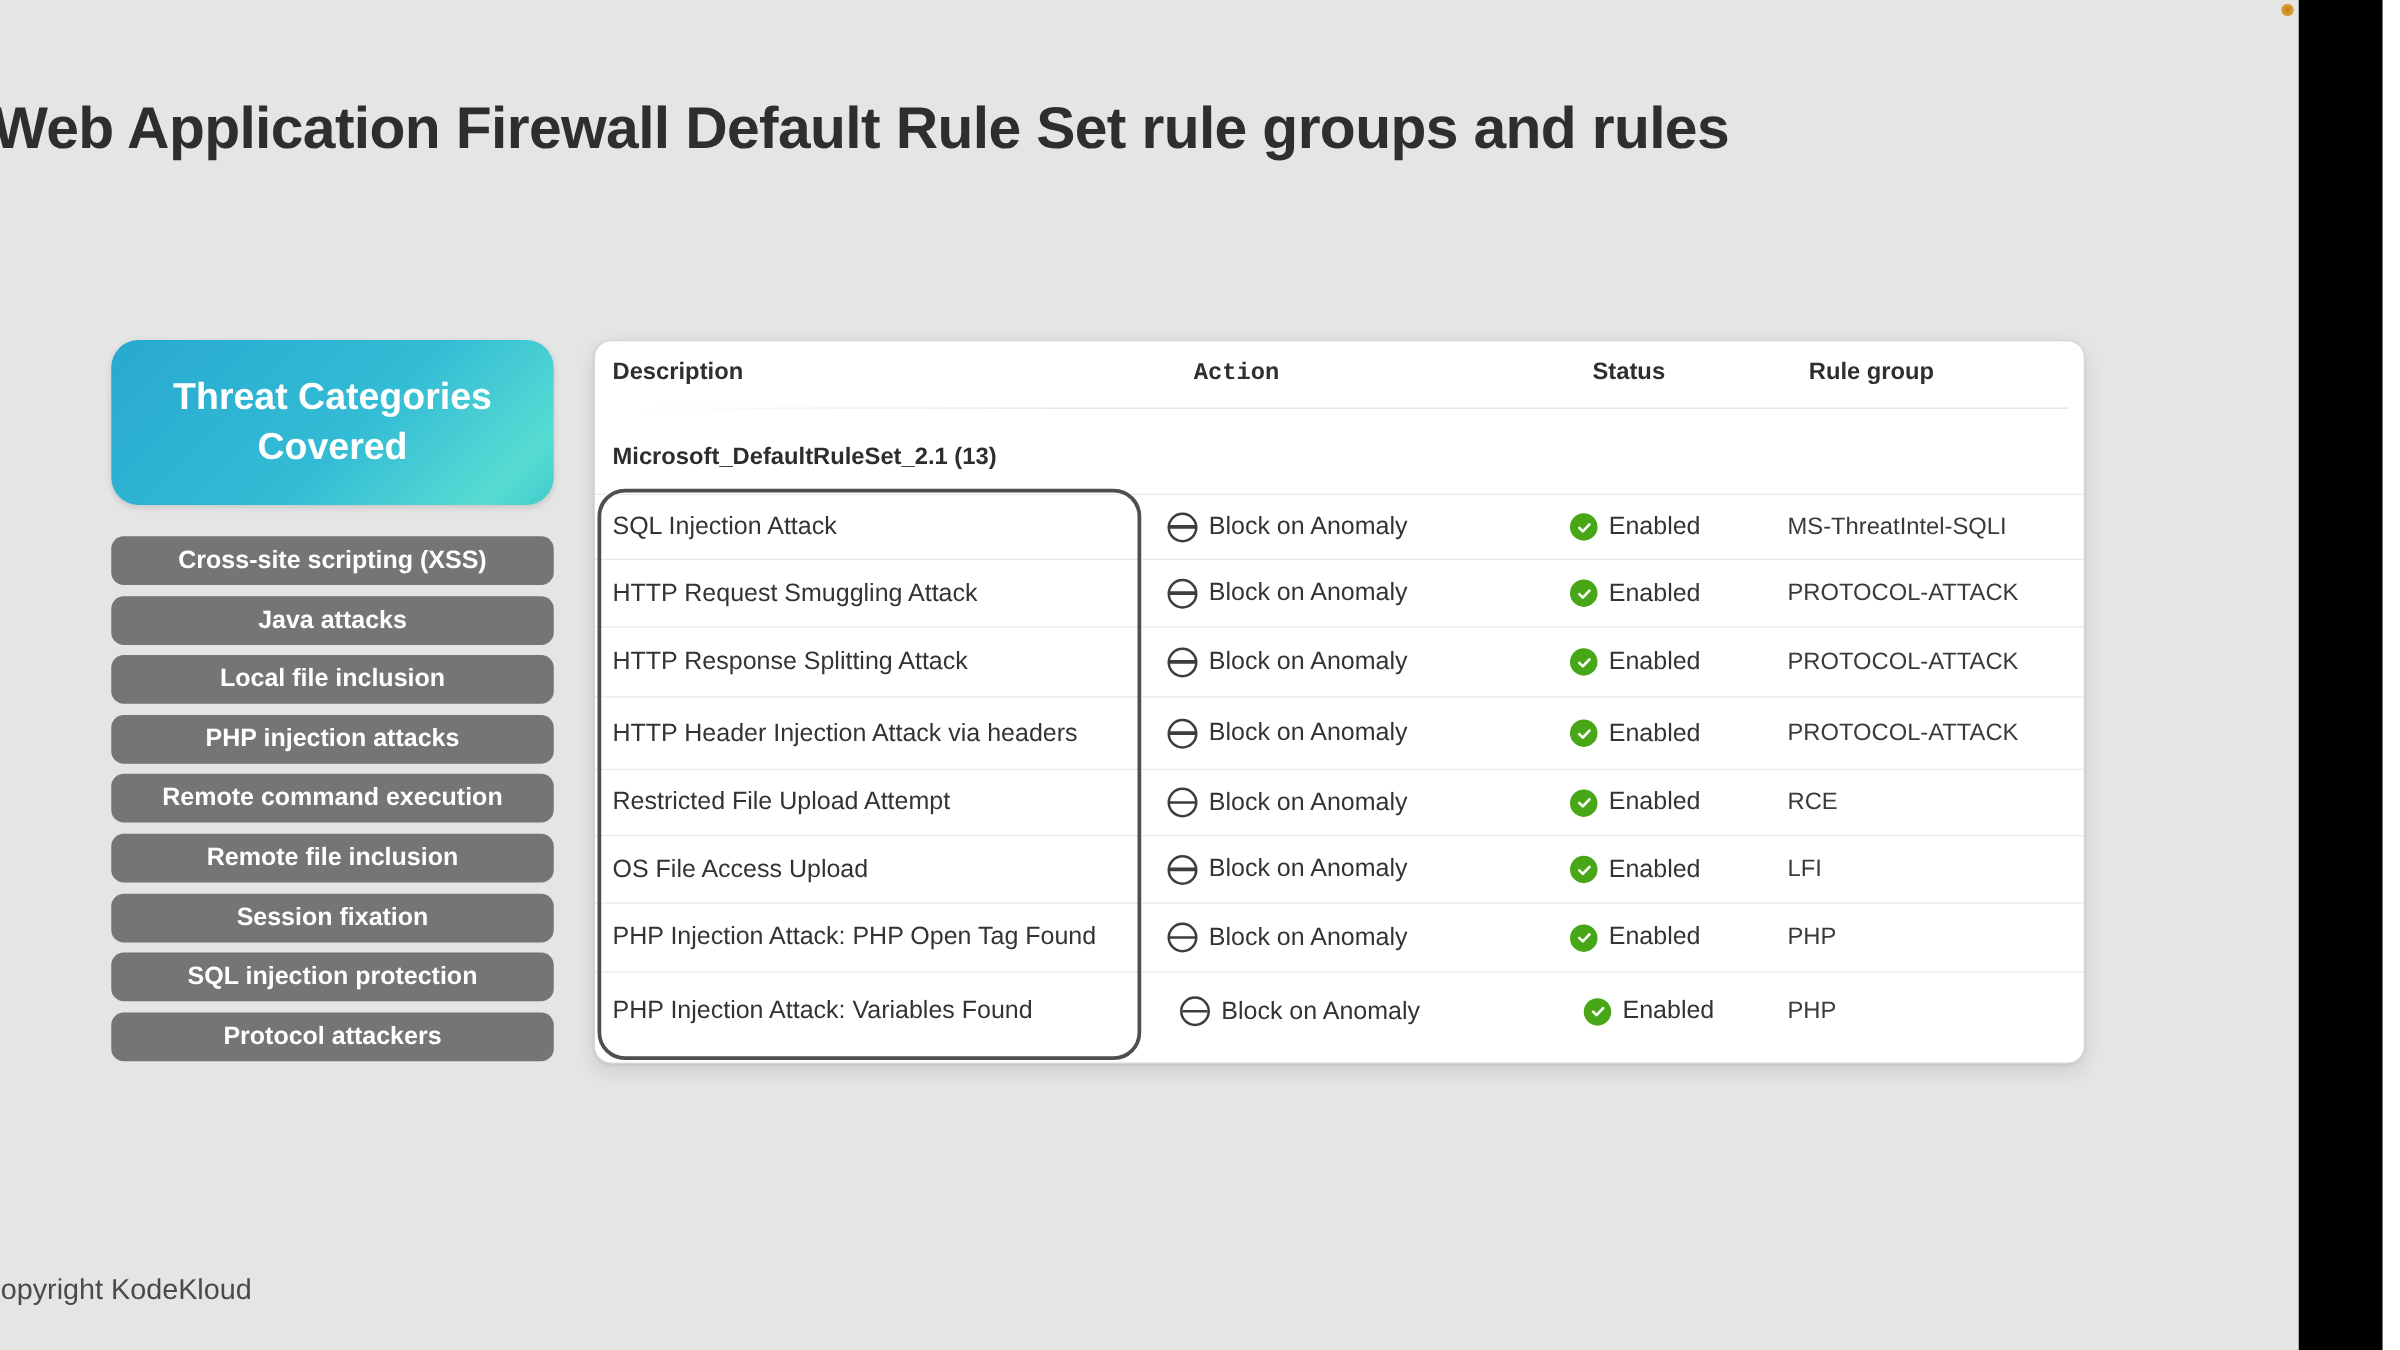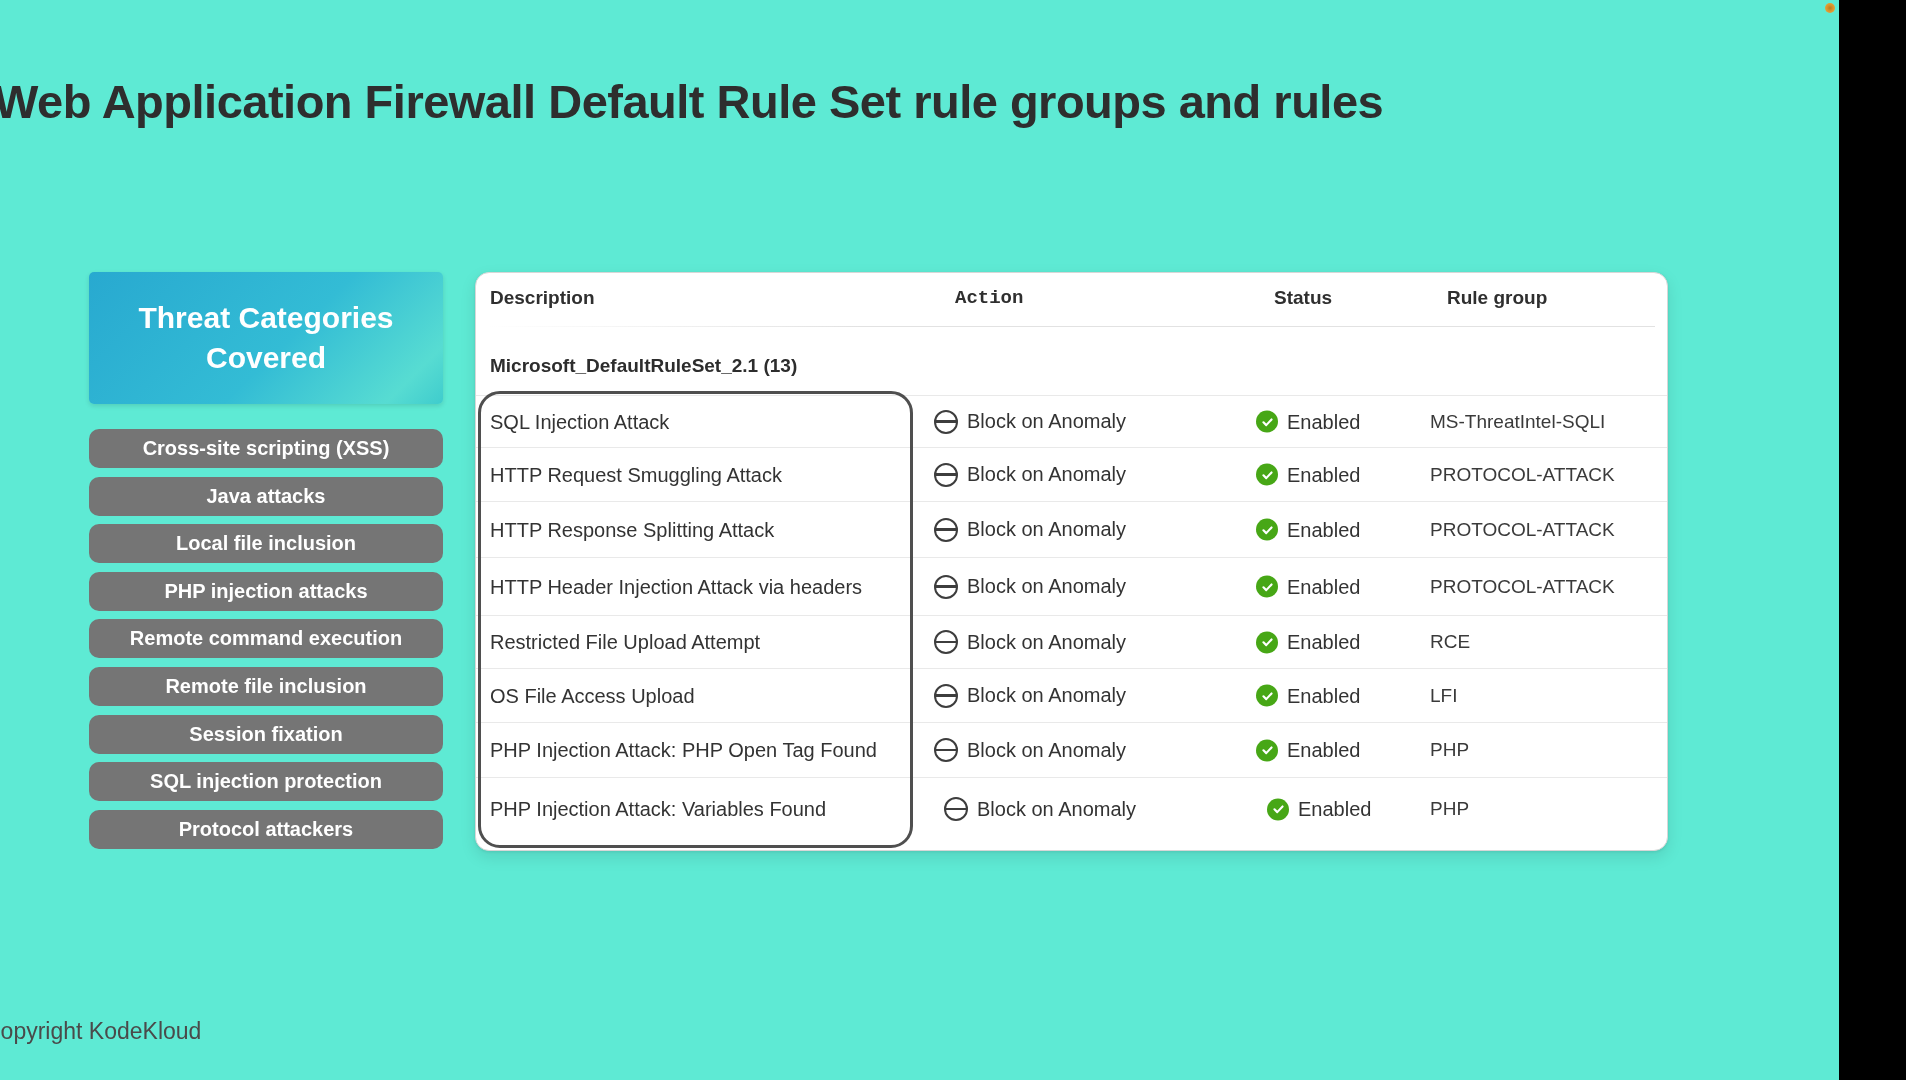--- a/index.html
+++ b/index.html
@@ -1,30 +1,30 @@
 <!DOCTYPE html>
 <html><head>
 <meta charset="utf-8">
 <style>
   * { margin:0; padding:0; box-sizing:border-box; }
   html,body { background:#ffffff; }
   body { font-family:"Liberation Sans", sans-serif; }
 
-  .slide { position:relative; width:1906px; height:1080px; background:#5eead4; overflow:hidden; }
+  .slide { position:relative; width:1906px; height:1080px; background:#e5e5e5; overflow:hidden; }
 
   
   .slide-title {
     position:absolute; left:-6px; top:74px;
     font-size:47px; font-weight:bold; color:#2e2e2e; letter-spacing:-0.5px; white-space:nowrap;
   }
 
   
   .threat-panel { position:absolute; left:89px; top:272px; width:354px; display:flex; flex-direction:column; }
   .threat-heading {
-    height:132px; border-radius:5px; margin-bottom:25px;
+    height:132px; border-radius:22px; margin-bottom:25px;
     background:linear-gradient(135deg,#28a9d0 0%,#33bcd5 55%,#57dcd2 88%,#3fcccd 100%);
     color:#ffffff; font-size:30px; font-weight:bold; text-align:center;
     display:flex; align-items:center; justify-content:center; padding:0 28px; line-height:40px;
     box-shadow:0 2px 5px rgba(0,0,0,0.12);
   }
   .pill {
     height:39px; border-radius:10px; margin-bottom:8.6px; background:#757575;
     color:#ffffff; font-size:20px; font-weight:bold; text-align:center;
     display:flex; align-items:center; justify-content:center;
   }

